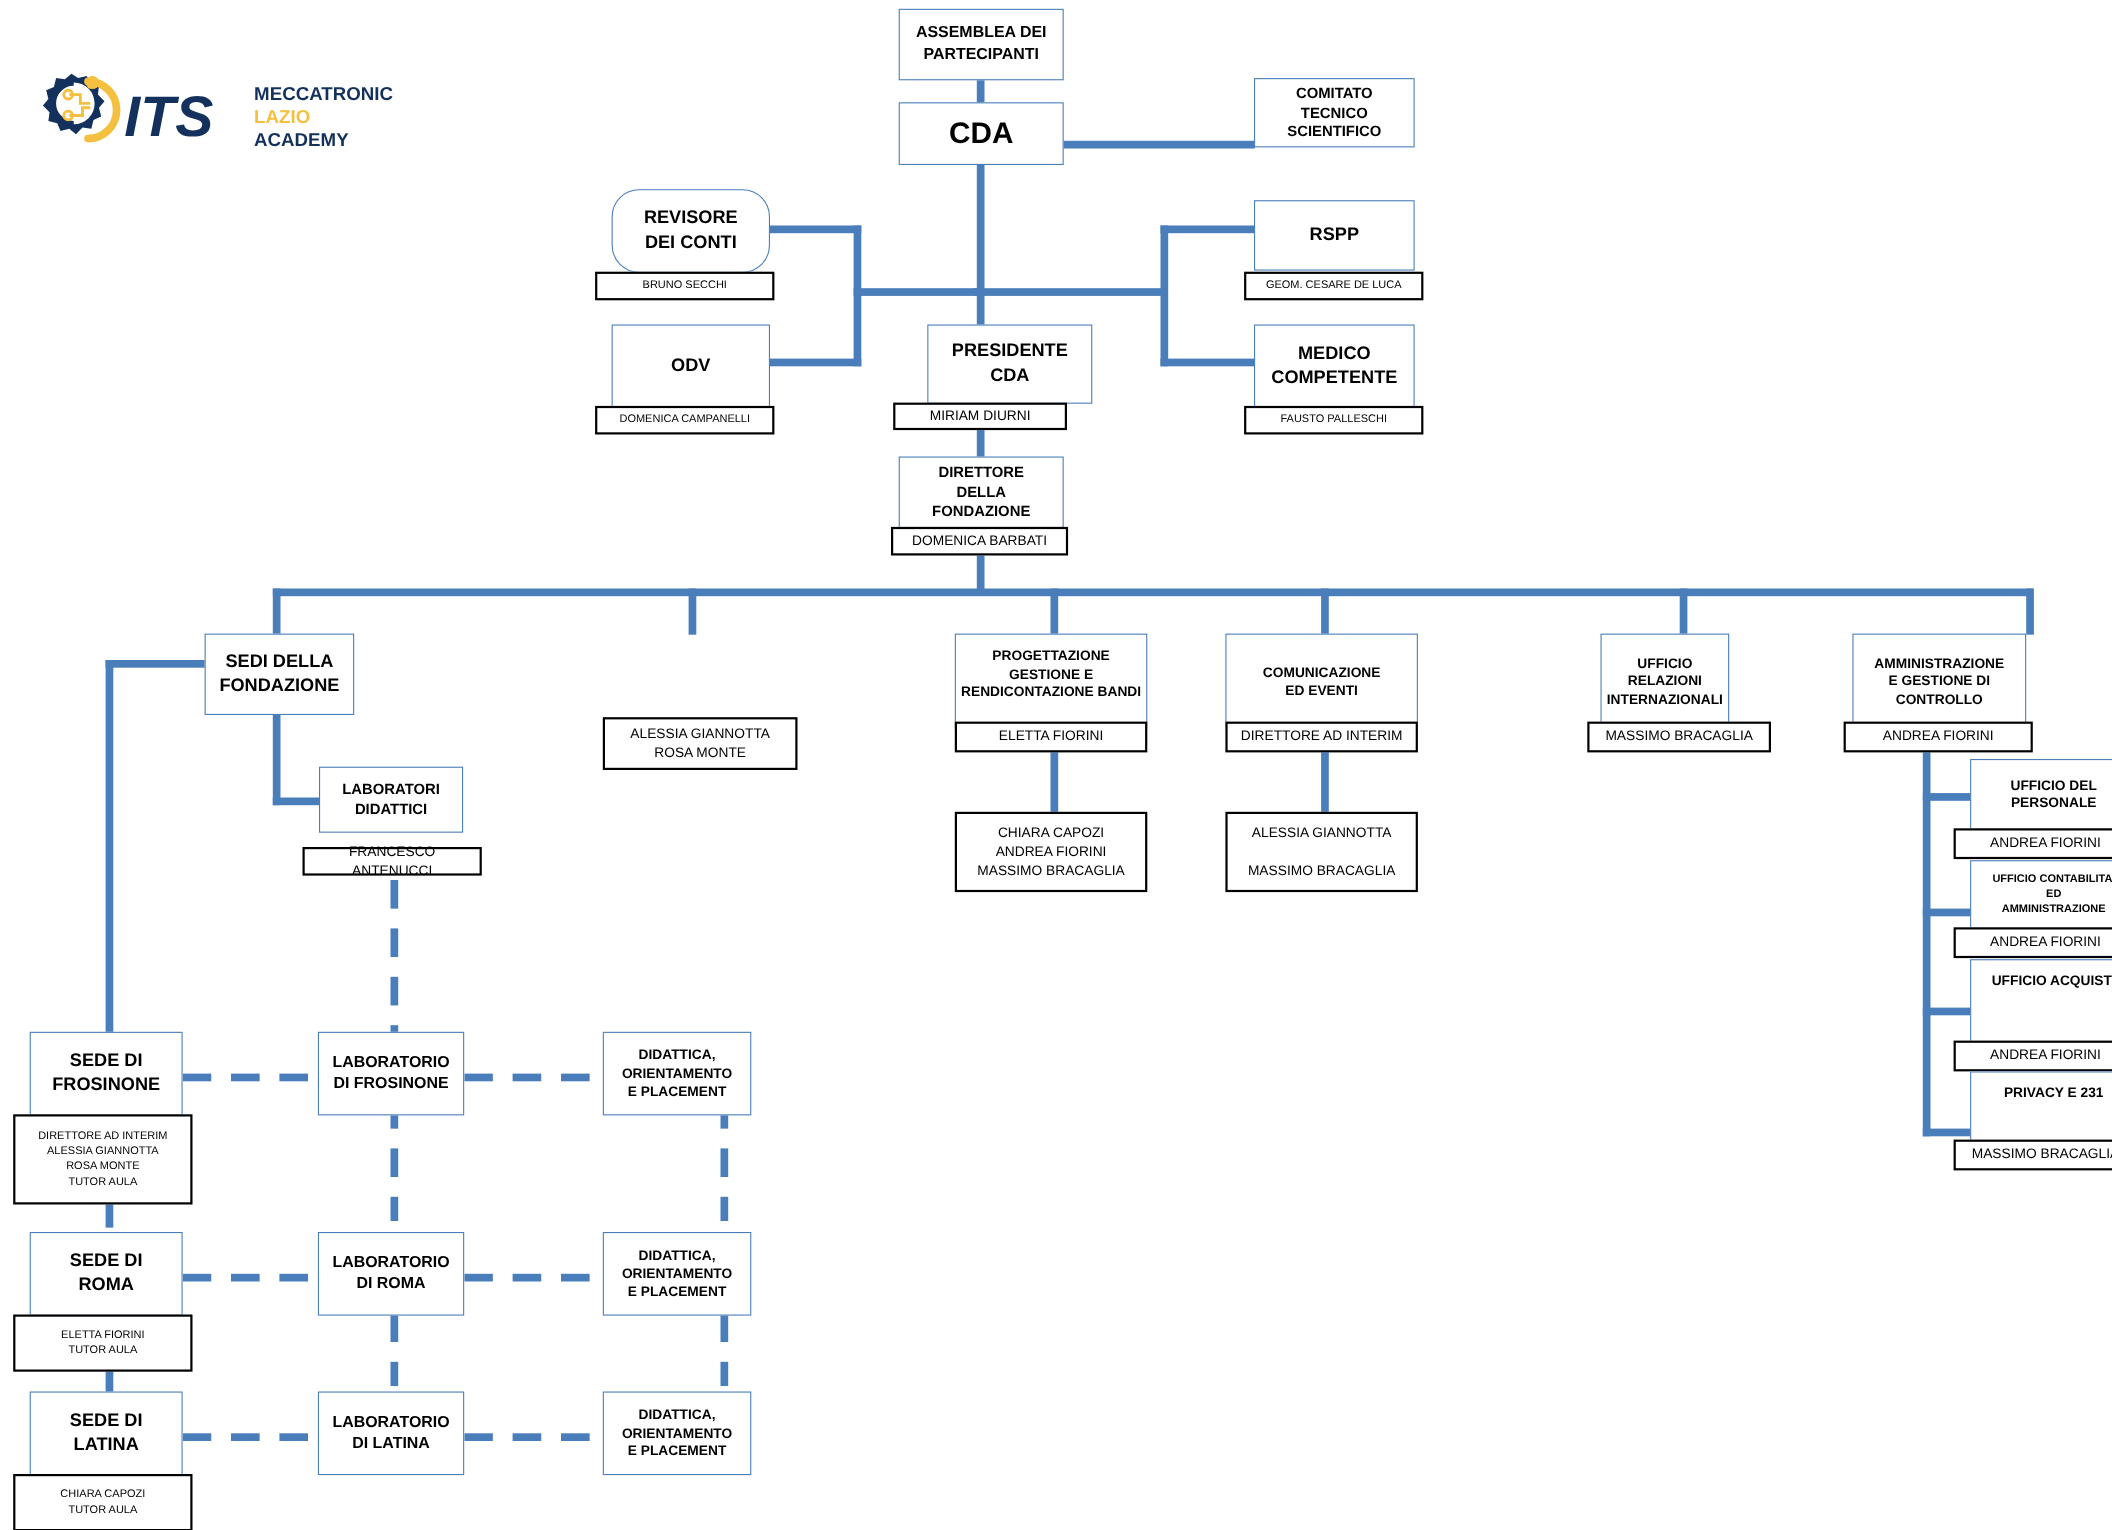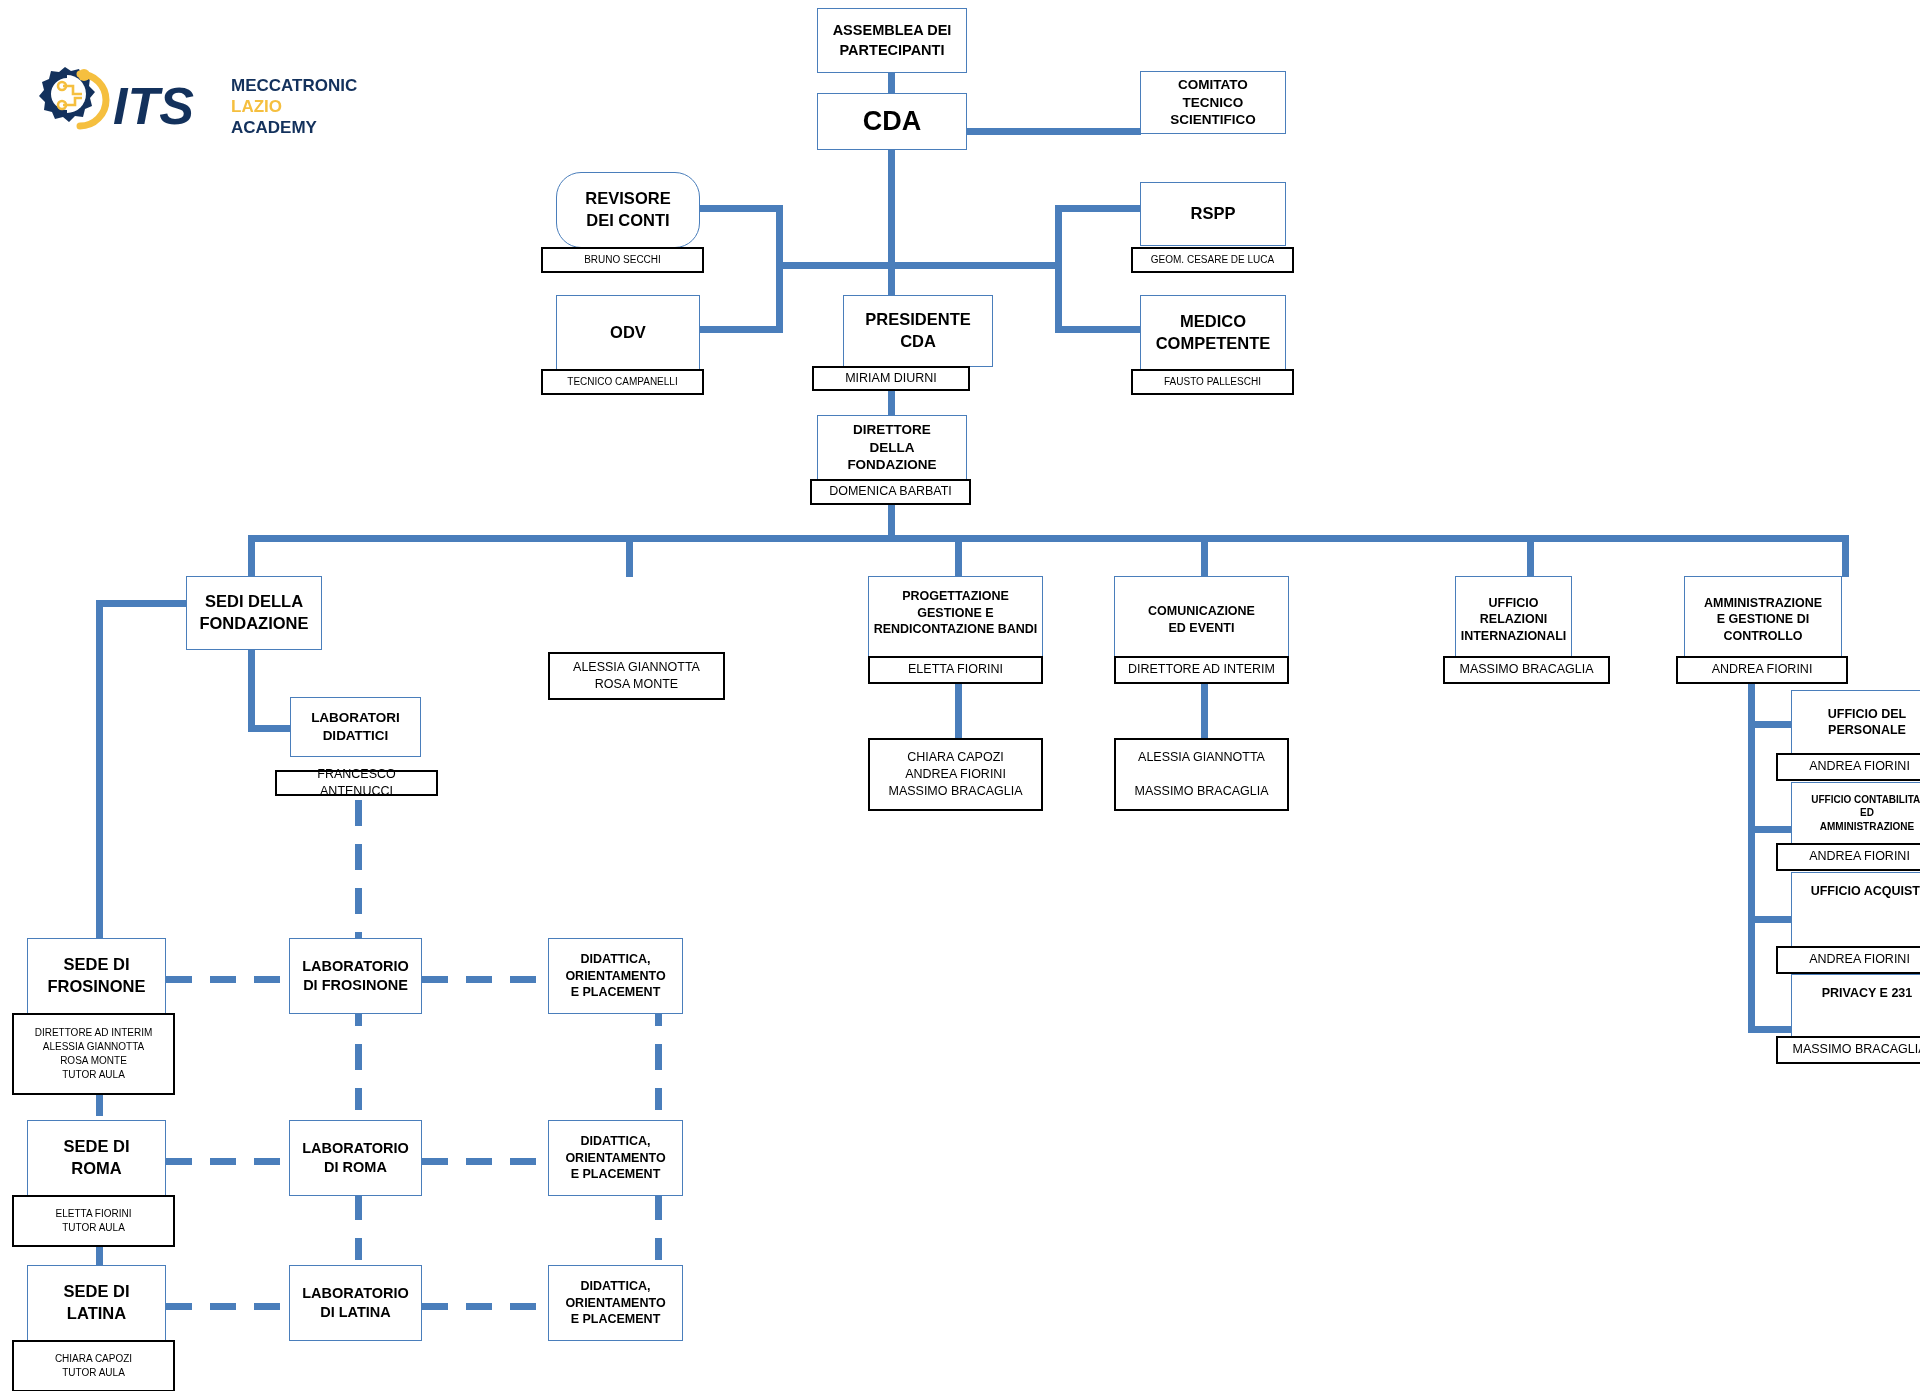--- a/index.html
+++ b/index.html
@@ -164,21 +164,21 @@
     <div class="t">RSPP</div>
   </div>
   <div class="name fs11" style="left:1131px;top:247px;width:163px;height:26px;">
     <div class="t">GEOM. CESARE DE LUCA</div>
   </div>
 
   <div class="node fs16" style="left:556px;top:295px;width:144px;height:76px;">
     <div class="t">ODV</div>
   </div>
   <div class="name fs11" style="left:541px;top:369px;width:163px;height:26px;">
-    <div class="t">TECNICO CAMPANELLI</div>
+    <div class="t">DOMENICA CAMPANELLI</div>
   </div>
 
   <div class="node fs16" style="left:1140px;top:295px;width:146px;height:76px;">
     <div class="t" style="white-space:pre-line;">MEDICO
 COMPETENTE</div>
   </div>
   <div class="name fs11" style="left:1131px;top:369px;width:163px;height:26px;">
     <div class="t">FAUSTO PALLESCHI</div>
   </div>
 

